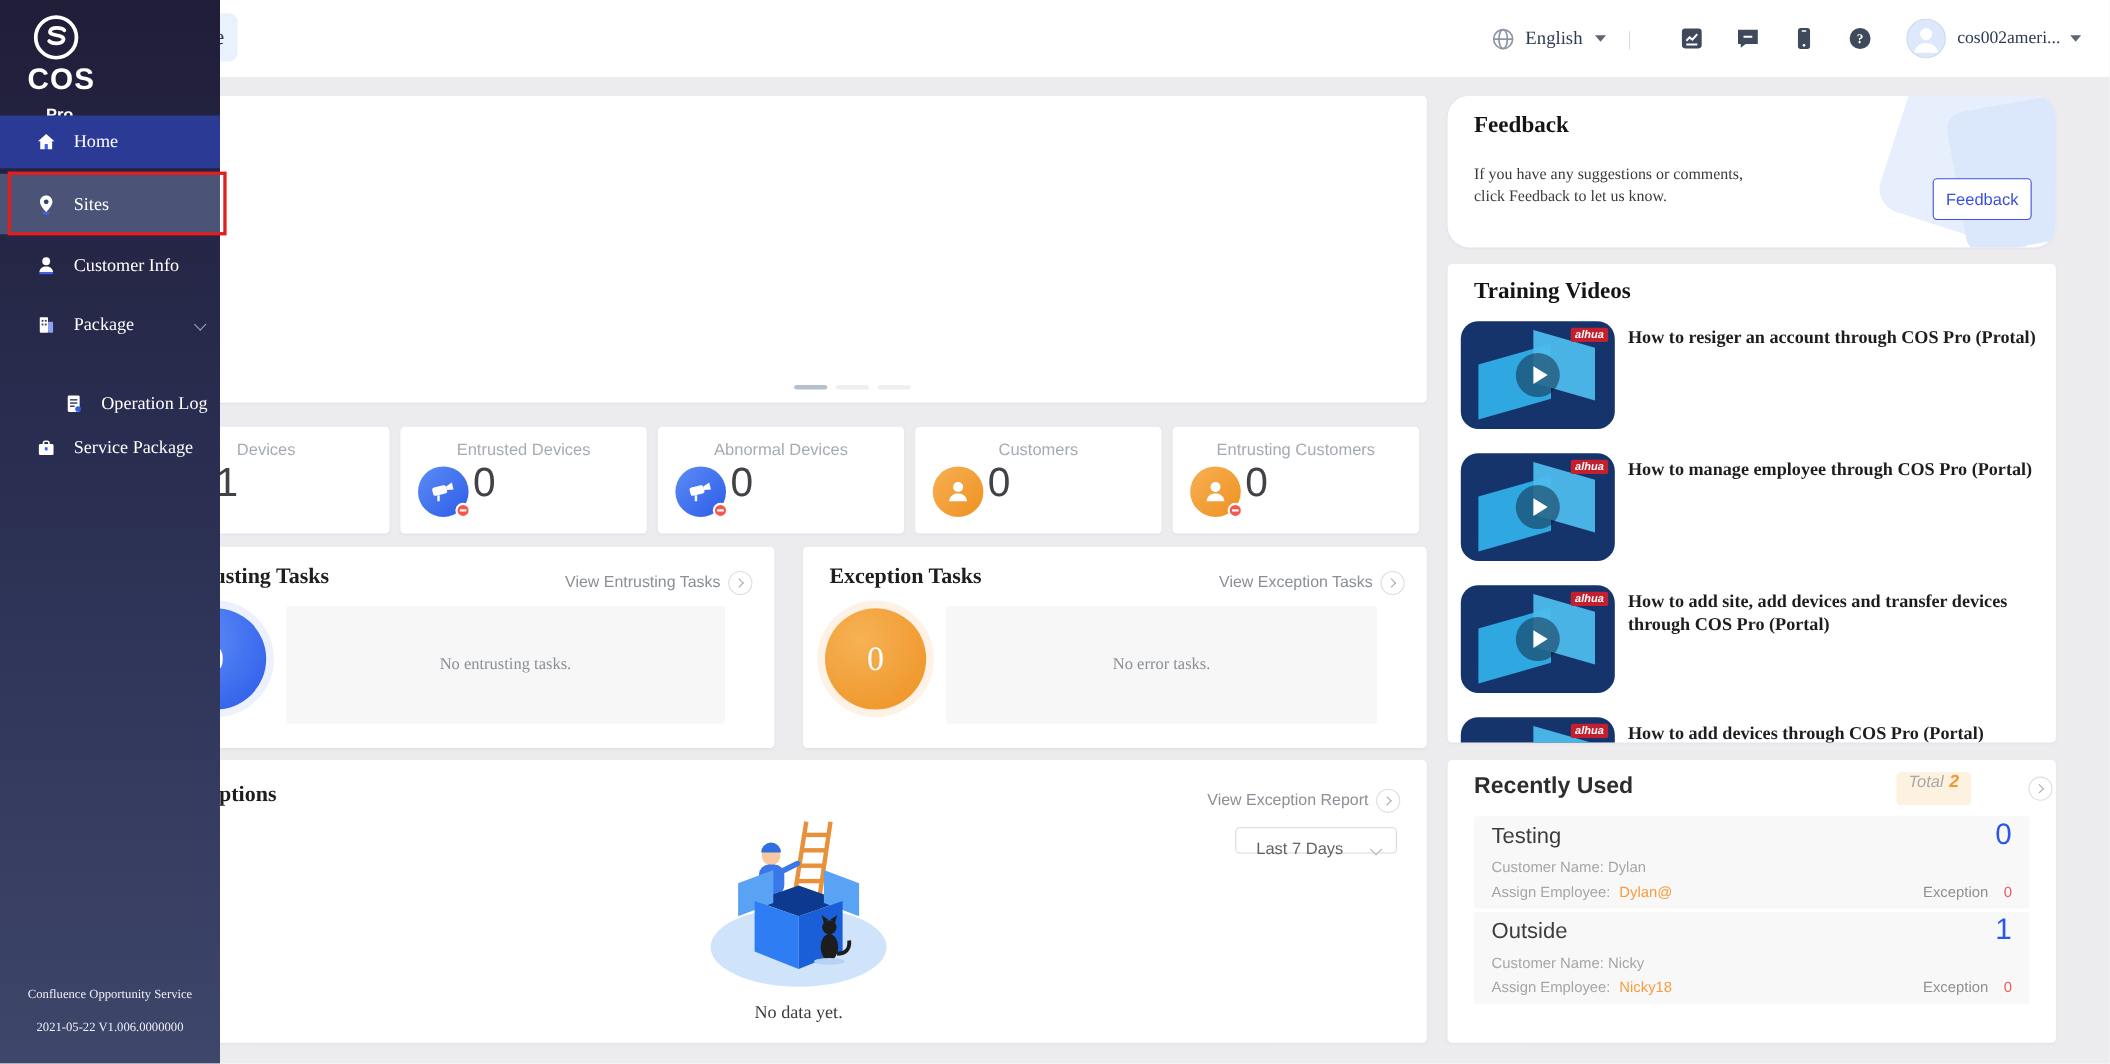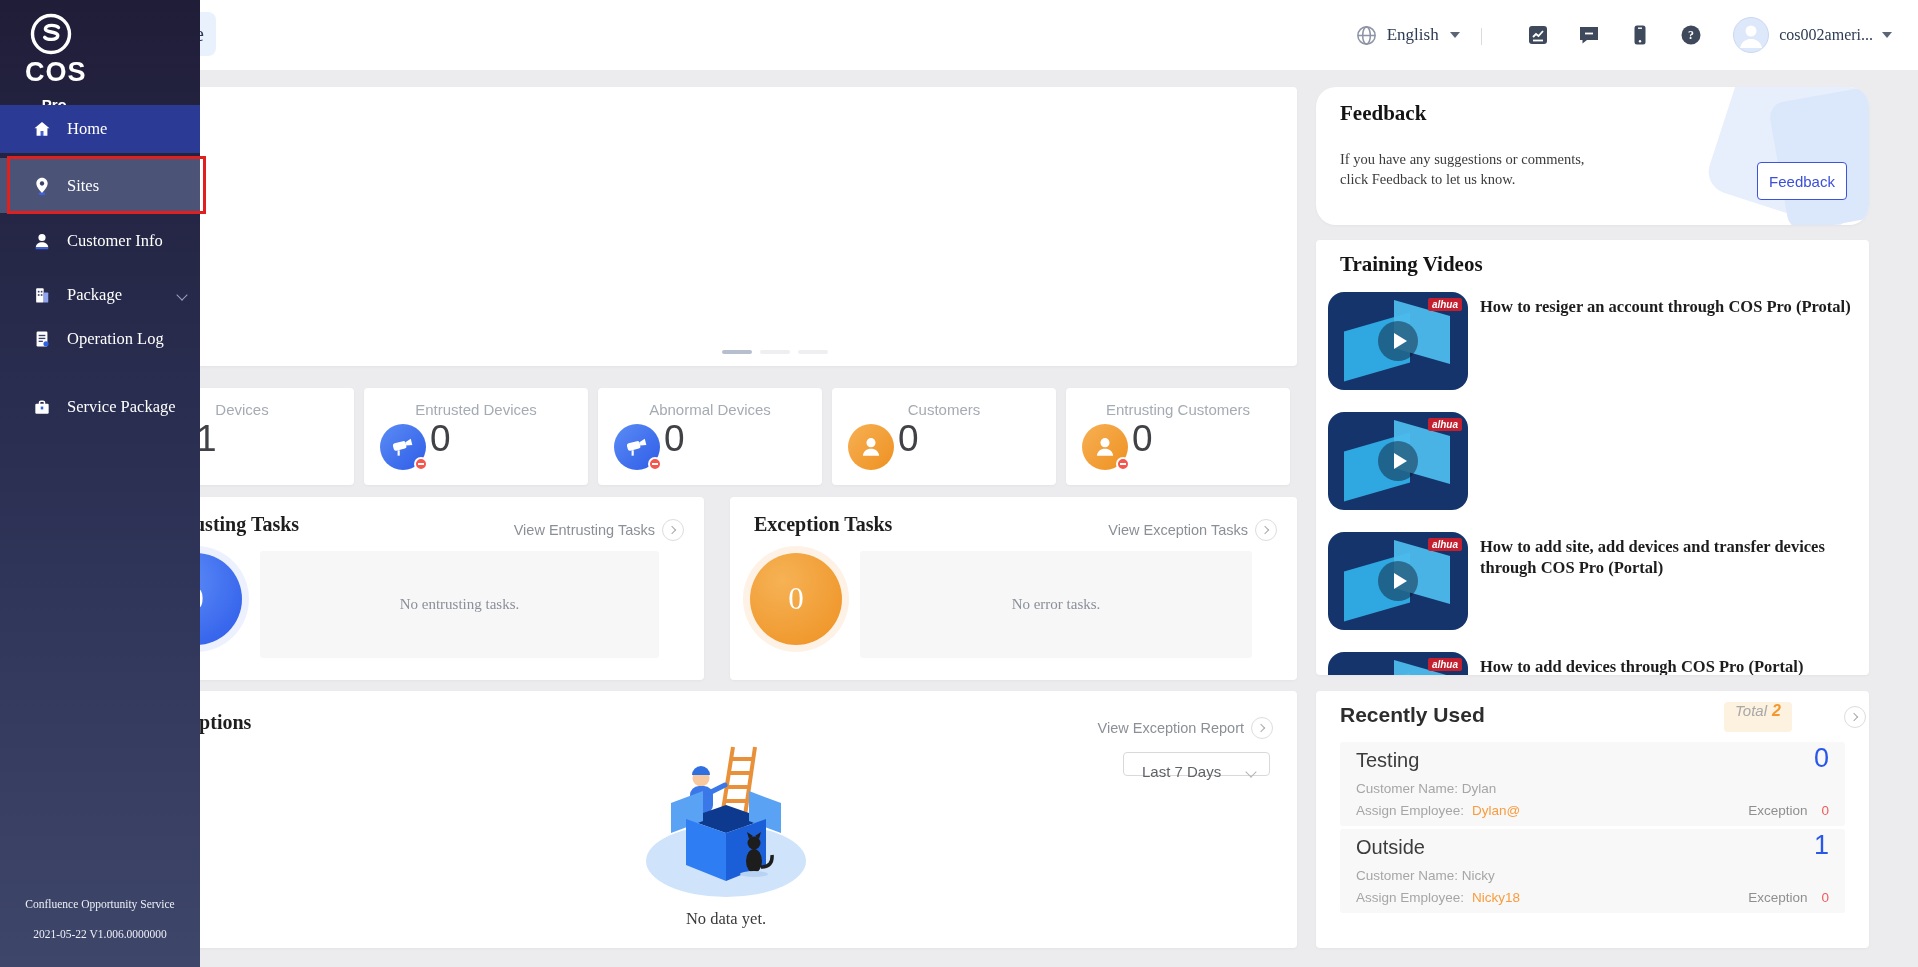--- a/index.html
+++ b/index.html
@@ -339,20 +339,21 @@
       <span class="brand-tag">alhua</span>
     </div>
     <div class="vid-title" style="top:56px;">How to resiger an account through COS Pro (Protal)</div>
 
     <div class="thumb" style="top:172px;">
       <div class="para1"></div>
       <div class="para2"></div>
       <span class="play"></span>
       <span class="brand-tag">alhua</span>
     </div>
+    <div class="vid-title" style="top:176px;">How to manage employee through COS Pro (Portal)</div>
 
     <div class="thumb" style="top:292px;">
       <div class="para1"></div>
       <div class="para2"></div>
       <span class="play"></span>
       <span class="brand-tag">alhua</span>
     </div>
     <div class="vid-title" style="top:296px;">How to add site, add devices and transfer devices through COS Pro (Portal)</div>
 
     <div class="thumb" style="top:412px;">
@@ -447,21 +448,21 @@
               <rect x="10.5" y="7" width="2" height="2"></rect>
         <rect x="7" y="11" width="2" height="2"></rect>
               <rect x="10.5" y="11" width="2" height="2"></rect>
             </g>
           </svg>
       </span>
       <span class="nlabel">Package</span>
       <span class="nav-chev"></span>
     </div>
 
-    <div class="nav-item" style="top:316px;">
+    <div class="nav-item" style="top:344px;padding-left:25px;">
       <span class="nicon">
         <svg width="20" height="20" viewBox="0 0 24 24">
             <rect x="5.5" y="3" width="13" height="18" rx="1.5" fill="#fff"></rect>
         <g fill="#39406a">
               <rect x="8" y="7" width="8" height="1.6"></rect>
               <rect x="8" y="10.5" width="8" height="1.6"></rect>
         <rect x="8" y="14" width="5" height="1.6"></rect>
             </g>
             <circle cx="16.8" cy="17.8" r="3.1" fill="#2f62e3"></circle>
           </svg>

